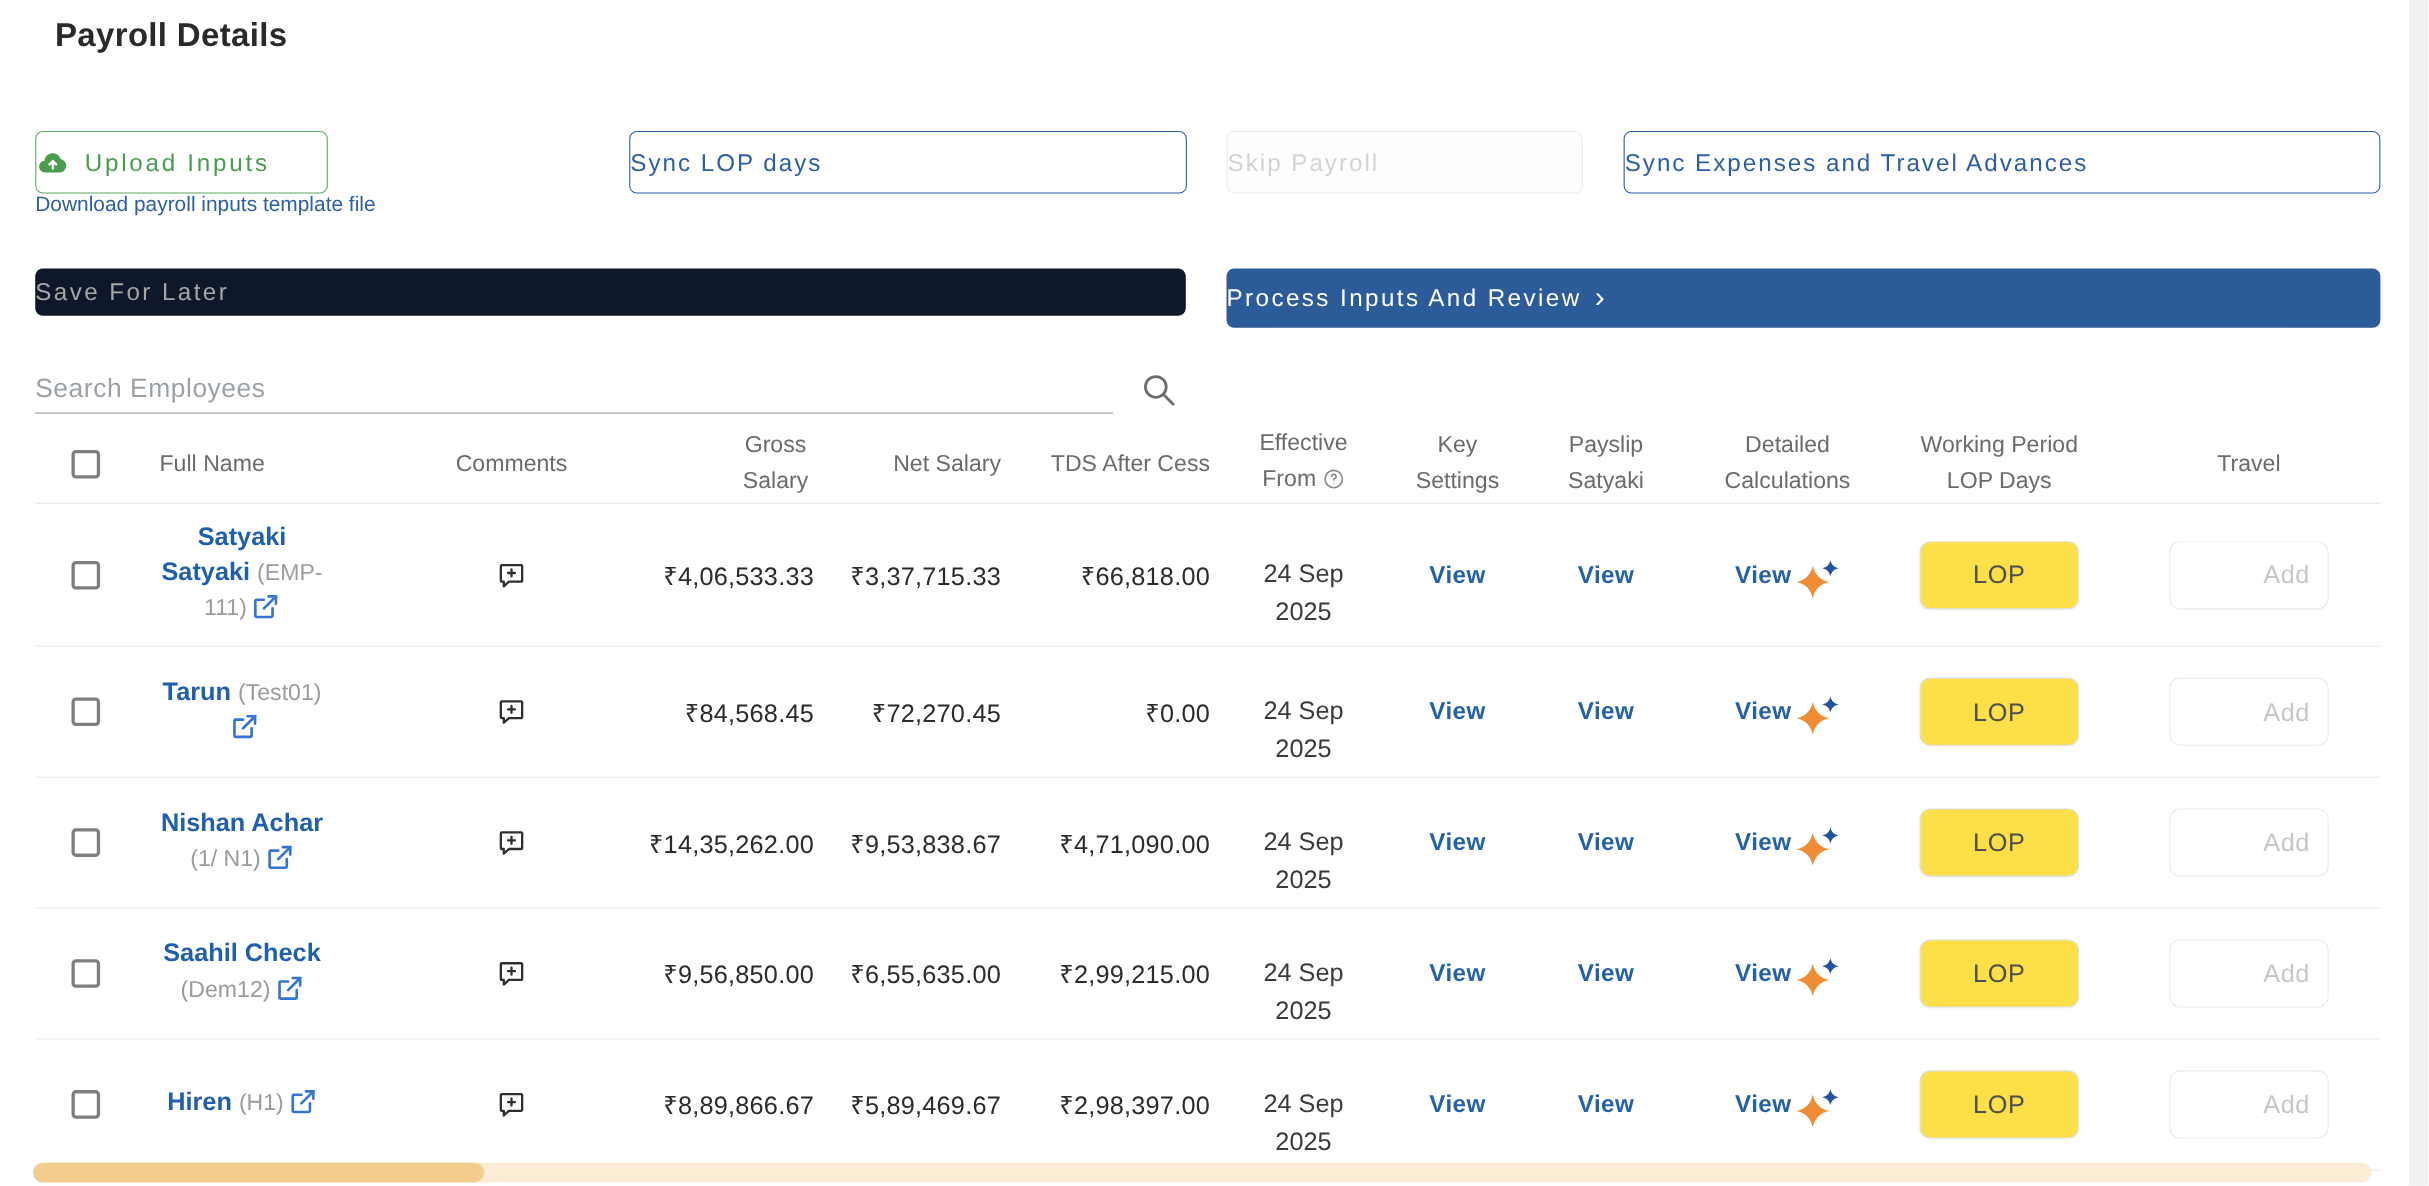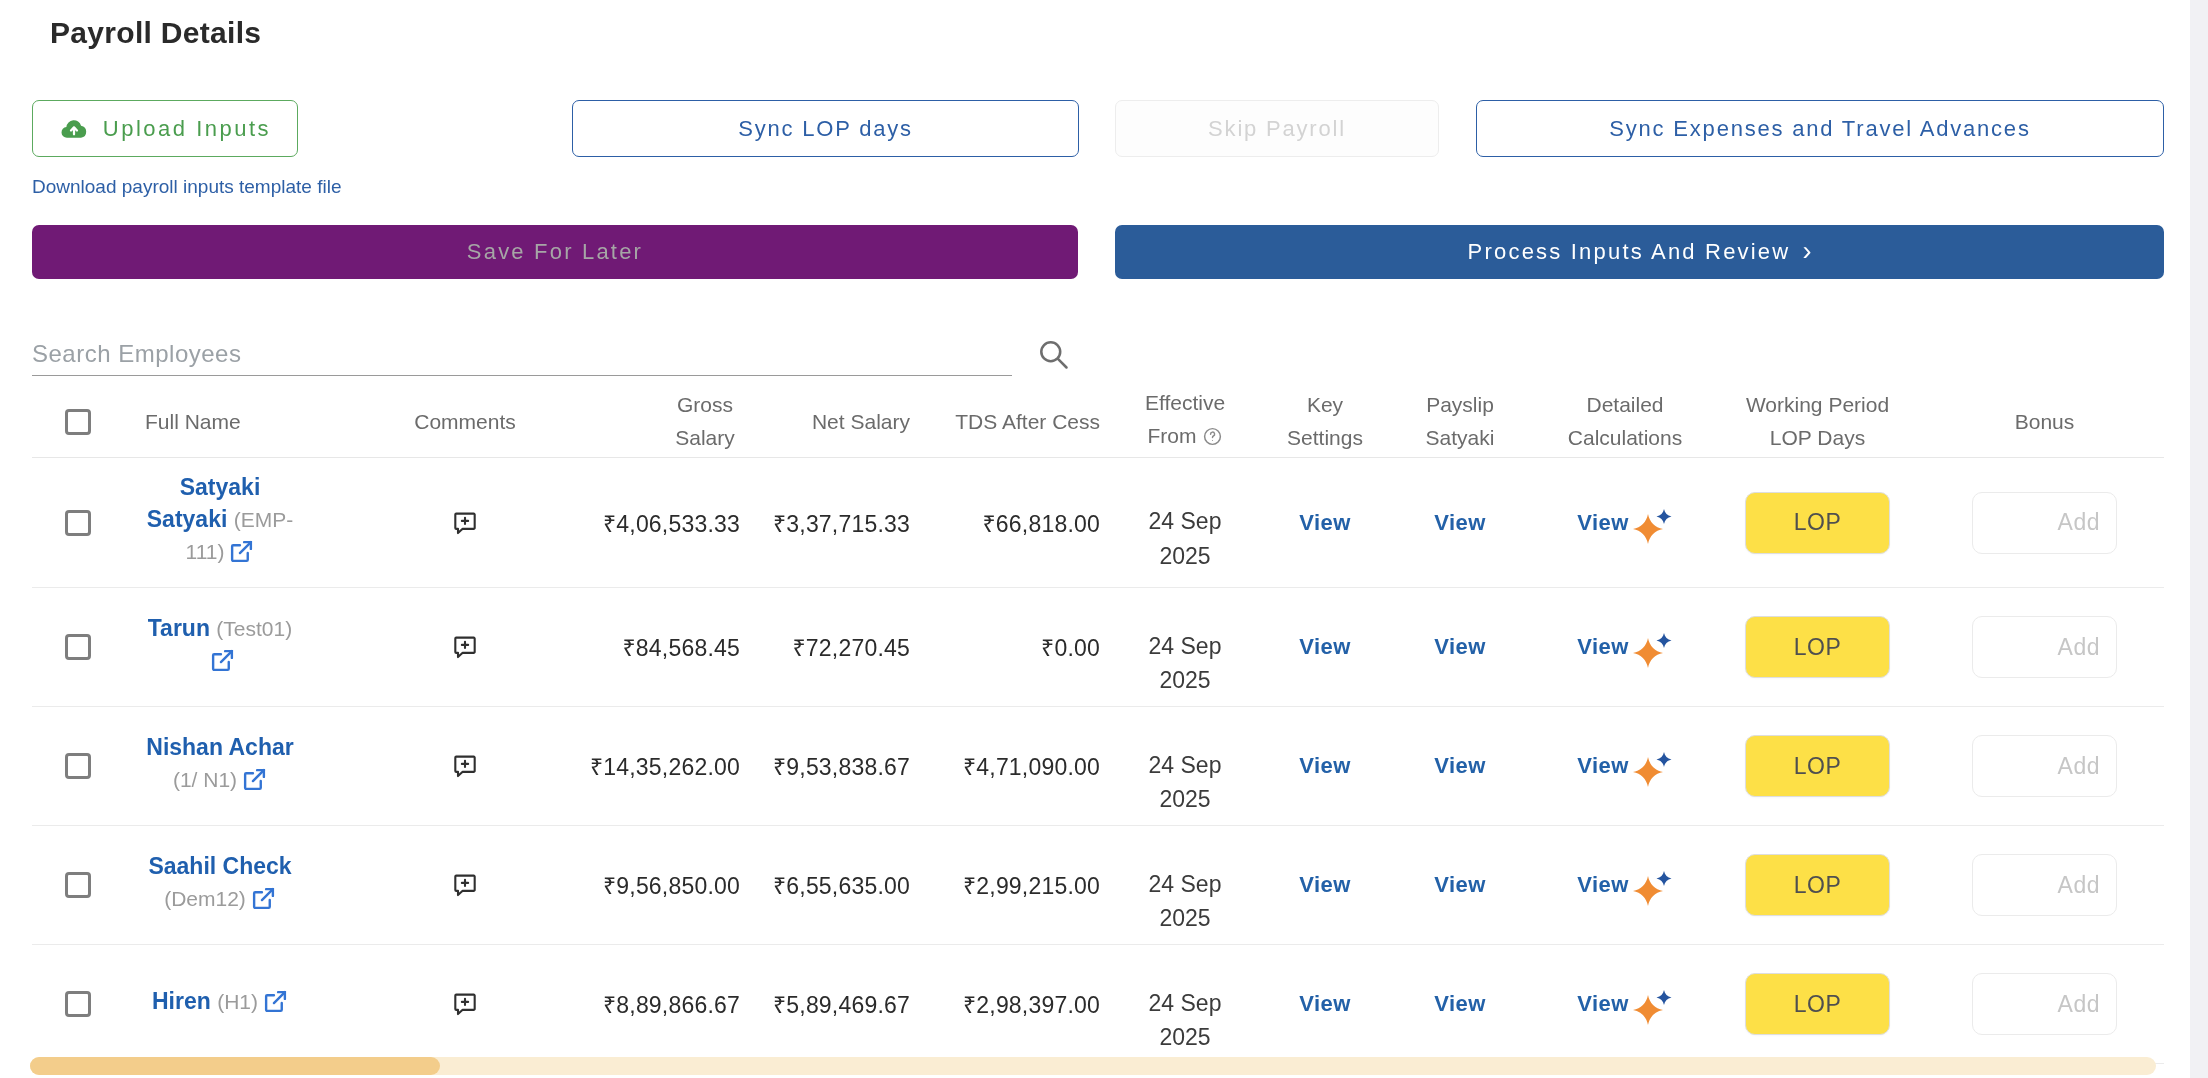--- a/index.html
+++ b/index.html
@@ -4,31 +4,31 @@
 <style>
   * { box-sizing: border-box; margin: 0; padding: 0; }
   html,body { background:#fff; }
   .page {
     position: relative; width: 2208px; height: 1078px;
     background:#fff; overflow:hidden;
     font-family:"Liberation Sans", sans-serif;
   }
   .page-title { position:absolute; left:50px; top:16px; font-size:30px; font-weight:700; color:#2a2a2a; letter-spacing:.3px; }
 
-  .btn { position:absolute; display:flex; align-items:center; justify-content:center;
+  .btn { position:absolute; display:flex; align-items:center; 
          height:57px; border-radius:7px; font-size:22px; letter-spacing:1.8px;
-         background:#fff; cursor:pointer; font-weight:500; font-family:inherit; }
+         background:#fff; cursor:pointer; font-weight:500; font-family:inherit;margin-top:19px; }
   .btn-upload  { left:32px;  top:100px; width:266px; border:1.5px solid #5caa5f; color:#4a9d4e; gap:14px; letter-spacing:2.5px; }
   .btn-synclop { left:572px; top:100px; width:507px; border:1.5px solid #2d5fa6; color:#2d5fa6; }
   .btn-skip    { left:1115px;top:100px; width:324px; border:1.5px solid #ededed; color:#d3d3d3; background:#fdfdfd; }
   .btn-syncexp { left:1476px;top:100px; width:688px; border:1.5px solid #2d5fa6; color:#2d5fa6; }
 
   .download-link { position:absolute; left:32px; top:176px; font-size:19px; color:#2d5fa6; cursor:pointer; }
 
-  .btn-save    { left:32px;  top:225px; width:1046px; height:54px; background:#701a75; color:#a6a6a6; border:none; letter-spacing:2.2px; }
+  .btn-save    { left:32px;  top:225px; width:1046px; height:43px; background:#0f172a; color:#a6a6a6; border:none; letter-spacing:2.2px; }
   .btn-process { left:1115px;top:225px; width:1049px; height:54px; background:#2b5c99; color:#fff; border:none; letter-spacing:2.2px; }
   .process-chevron { font-size:27px; font-weight:400; margin-left:12px; letter-spacing:0; position:relative; top:-1px; }
 
   .search-wrap { position:absolute; left:32px; top:332px; width:980px; height:44px; border-bottom:1px solid #9a9a9a; }
   .search-input { width:100%; height:100%; border:none; outline:none; font-size:24px; color:#444;
                   font-family:inherit; letter-spacing:.5px; background:transparent; }
   .search-input::placeholder { color:#9ba1a6; }
   .search-icon { position:absolute; left:1035px; top:336px; width:36px; height:36px; cursor:pointer; }
 
   .table { position:absolute; left:32px; top:387px; width:2132px; }
@@ -158,21 +158,21 @@
       </div>
       <div class="cell c-payslip">
         <span class="hspan hw-80">Payslip Satyaki</span>
       </div>
       <div class="cell c-detailed">
         <span class="hspan hw-130">Detailed Calculations</span>
       </div>
       <div class="cell c-lop">
         <span class="hspan hw-160">Working Period LOP Days</span>
       </div>
-      <div class="cell c-bonus" style="justify-content:center;">Bonus</div>
+      <div class="cell c-bonus" style="justify-content:center;">Travel</div>
     </div>
     <div class="tbody" id="table-body">
     <div class="trow">
       <div class="cell c-select">
             <span class="checkbox"></span>
           </div>
       <div class="cell c-name">
         <span class="namewrap">
           <a class="emp-link">Satyaki Satyaki</a>
           <span class="emp-id">(EMP-111)</span><span class="extlink"><svg width="25" height="25" viewBox="0 0 24 24" fill="none" stroke="#3374d4" stroke-width="2.3">

